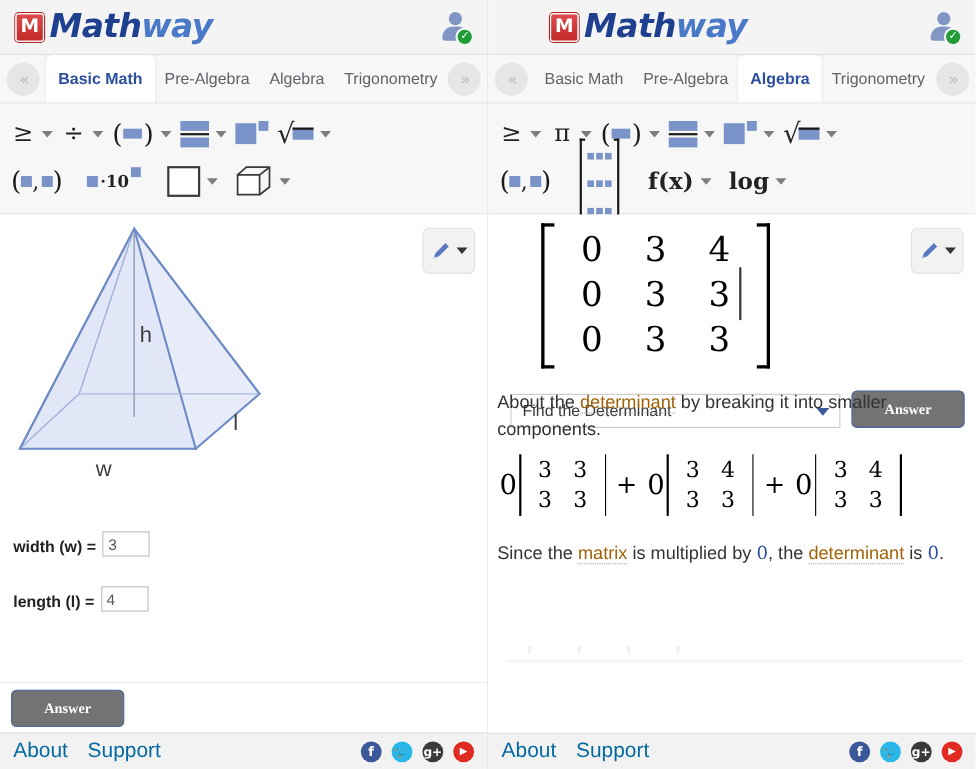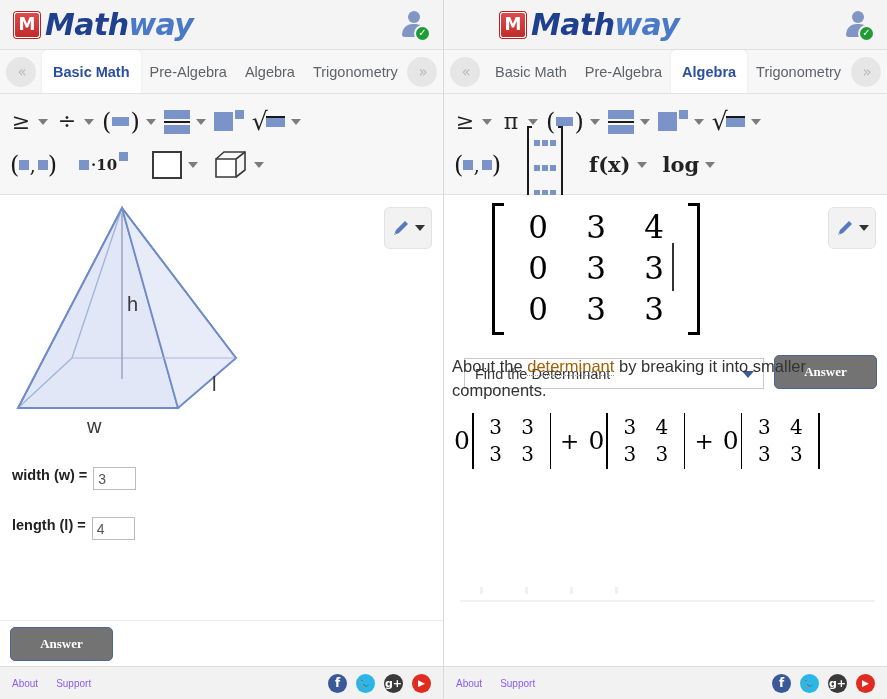--- a/index.html
+++ b/index.html
@@ -110,21 +110,21 @@
     display: flex; align-items: center; justify-content: center; gap: 3px;
   }
   .pencil {
     width: 19px; height: 19px; position: relative; transform: rotate(0deg);
   }
   .pencil svg { display: block; }
 
   
   .pyramid-wrap { position: absolute; left: 0; top: 0; width: 300px; height: 250px; }
   .fields { position: absolute; left: 12px; top: 272px; width: 260px; }
-  .field-row { display: flex; align-items: flex-start; margin-bottom: 27px; }
+  .field-row { display: flex; align-items: flex-end; margin-bottom: 27px; margin-top: 16px; }
   .field-label { font-size: 14.5px; font-weight: bold; color: #222; }
   .field-input {
     width: 43px; height: 23px; margin-left: 6px;
     border: 1px solid #bdbdbd; background: #fff;
     font-size: 14px; color: #555; padding: 0 4px;
     font-family: "Liberation Sans", sans-serif;
   }
 
   
   .answerbar {
@@ -150,21 +150,21 @@
     display: flex; align-items: center; justify-content: center;
     font-family: Liberation Serif, serif;
   }
 
   
   .footer {
     flex: 0 0 33px; height: 33px; background: #f2f2f2;
     border-top: 1px solid #dcdcdc;
     display: flex; align-items: center; padding: 0 12px;
   }
-  .foot-link { font-size: 10px; color: #8b5cf6; margin-right: 18px; }
+  .foot-link { font-size: 19px; color: #0369a1; margin-right: 18px; }
   .foot-spacer { flex: 1; }
   .social { display: flex; align-items: center; gap: 9px; }
   .sico {
     width: 19px; height: 19px; border-radius: 50%;
     display: flex; align-items: center; justify-content: center;
     color: #fff; font-size: 12px; font-weight: bold;
     font-family: "DejaVu Sans", sans-serif; line-height: 1;
   }
   .sico.fb { background: #3b5998; }
   .sico.tw { background: #29b6e8; }
@@ -604,20 +604,23 @@
                 </span>
               <span class="r">
                   <span class="c">3</span>
                   <span class="c">3</span>
                 </span>
             </span>
             <span class="bar"></span>
           </span>
         </div>
 
+        <div class="step-text">
+          <span>Since the </span><span class="term">matrix</span><span> is multiplied by </span><span class="num">0</span><span>, the </span><span class="term">determinant</span><span> is </span><span class="num">0</span><span>.</span>
+        </div>
 
         <div class="ghost-step">
           <div class="ghost-ticks">
               <span></span>
               <span></span>
               <span></span>
               <span></span>
             </div>
           <div class="ghost-line"></div>
         </div>

